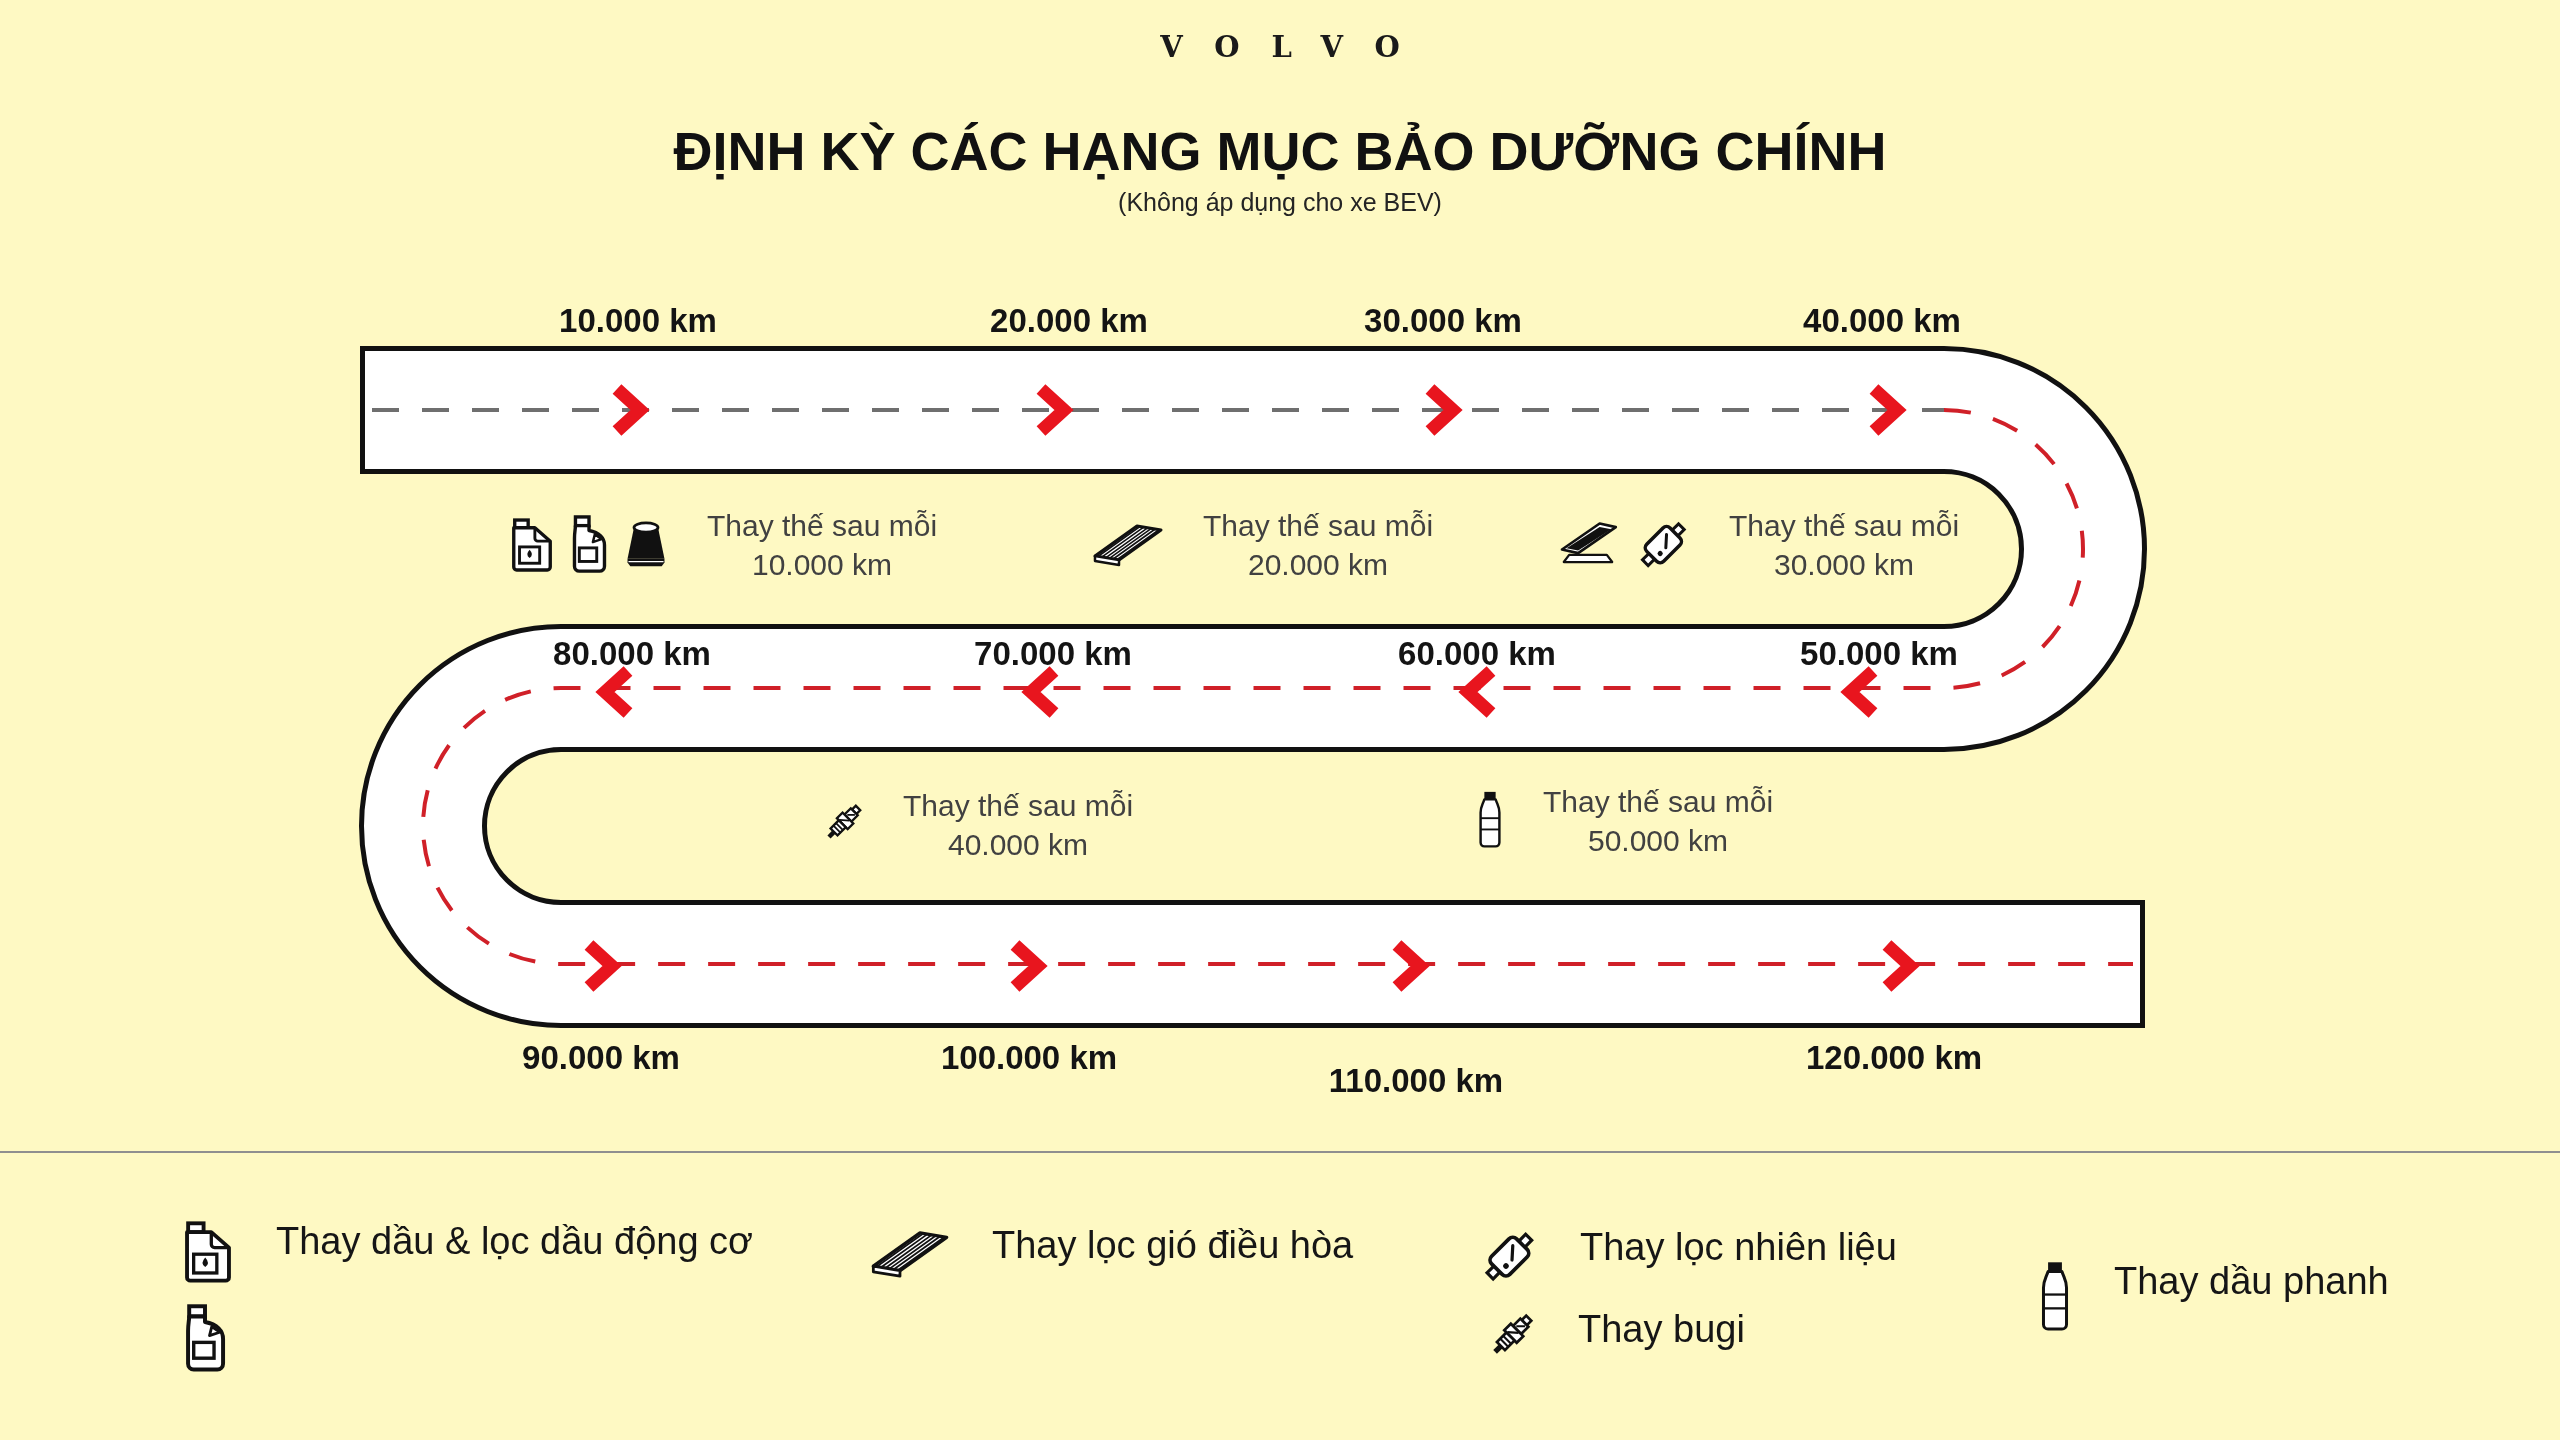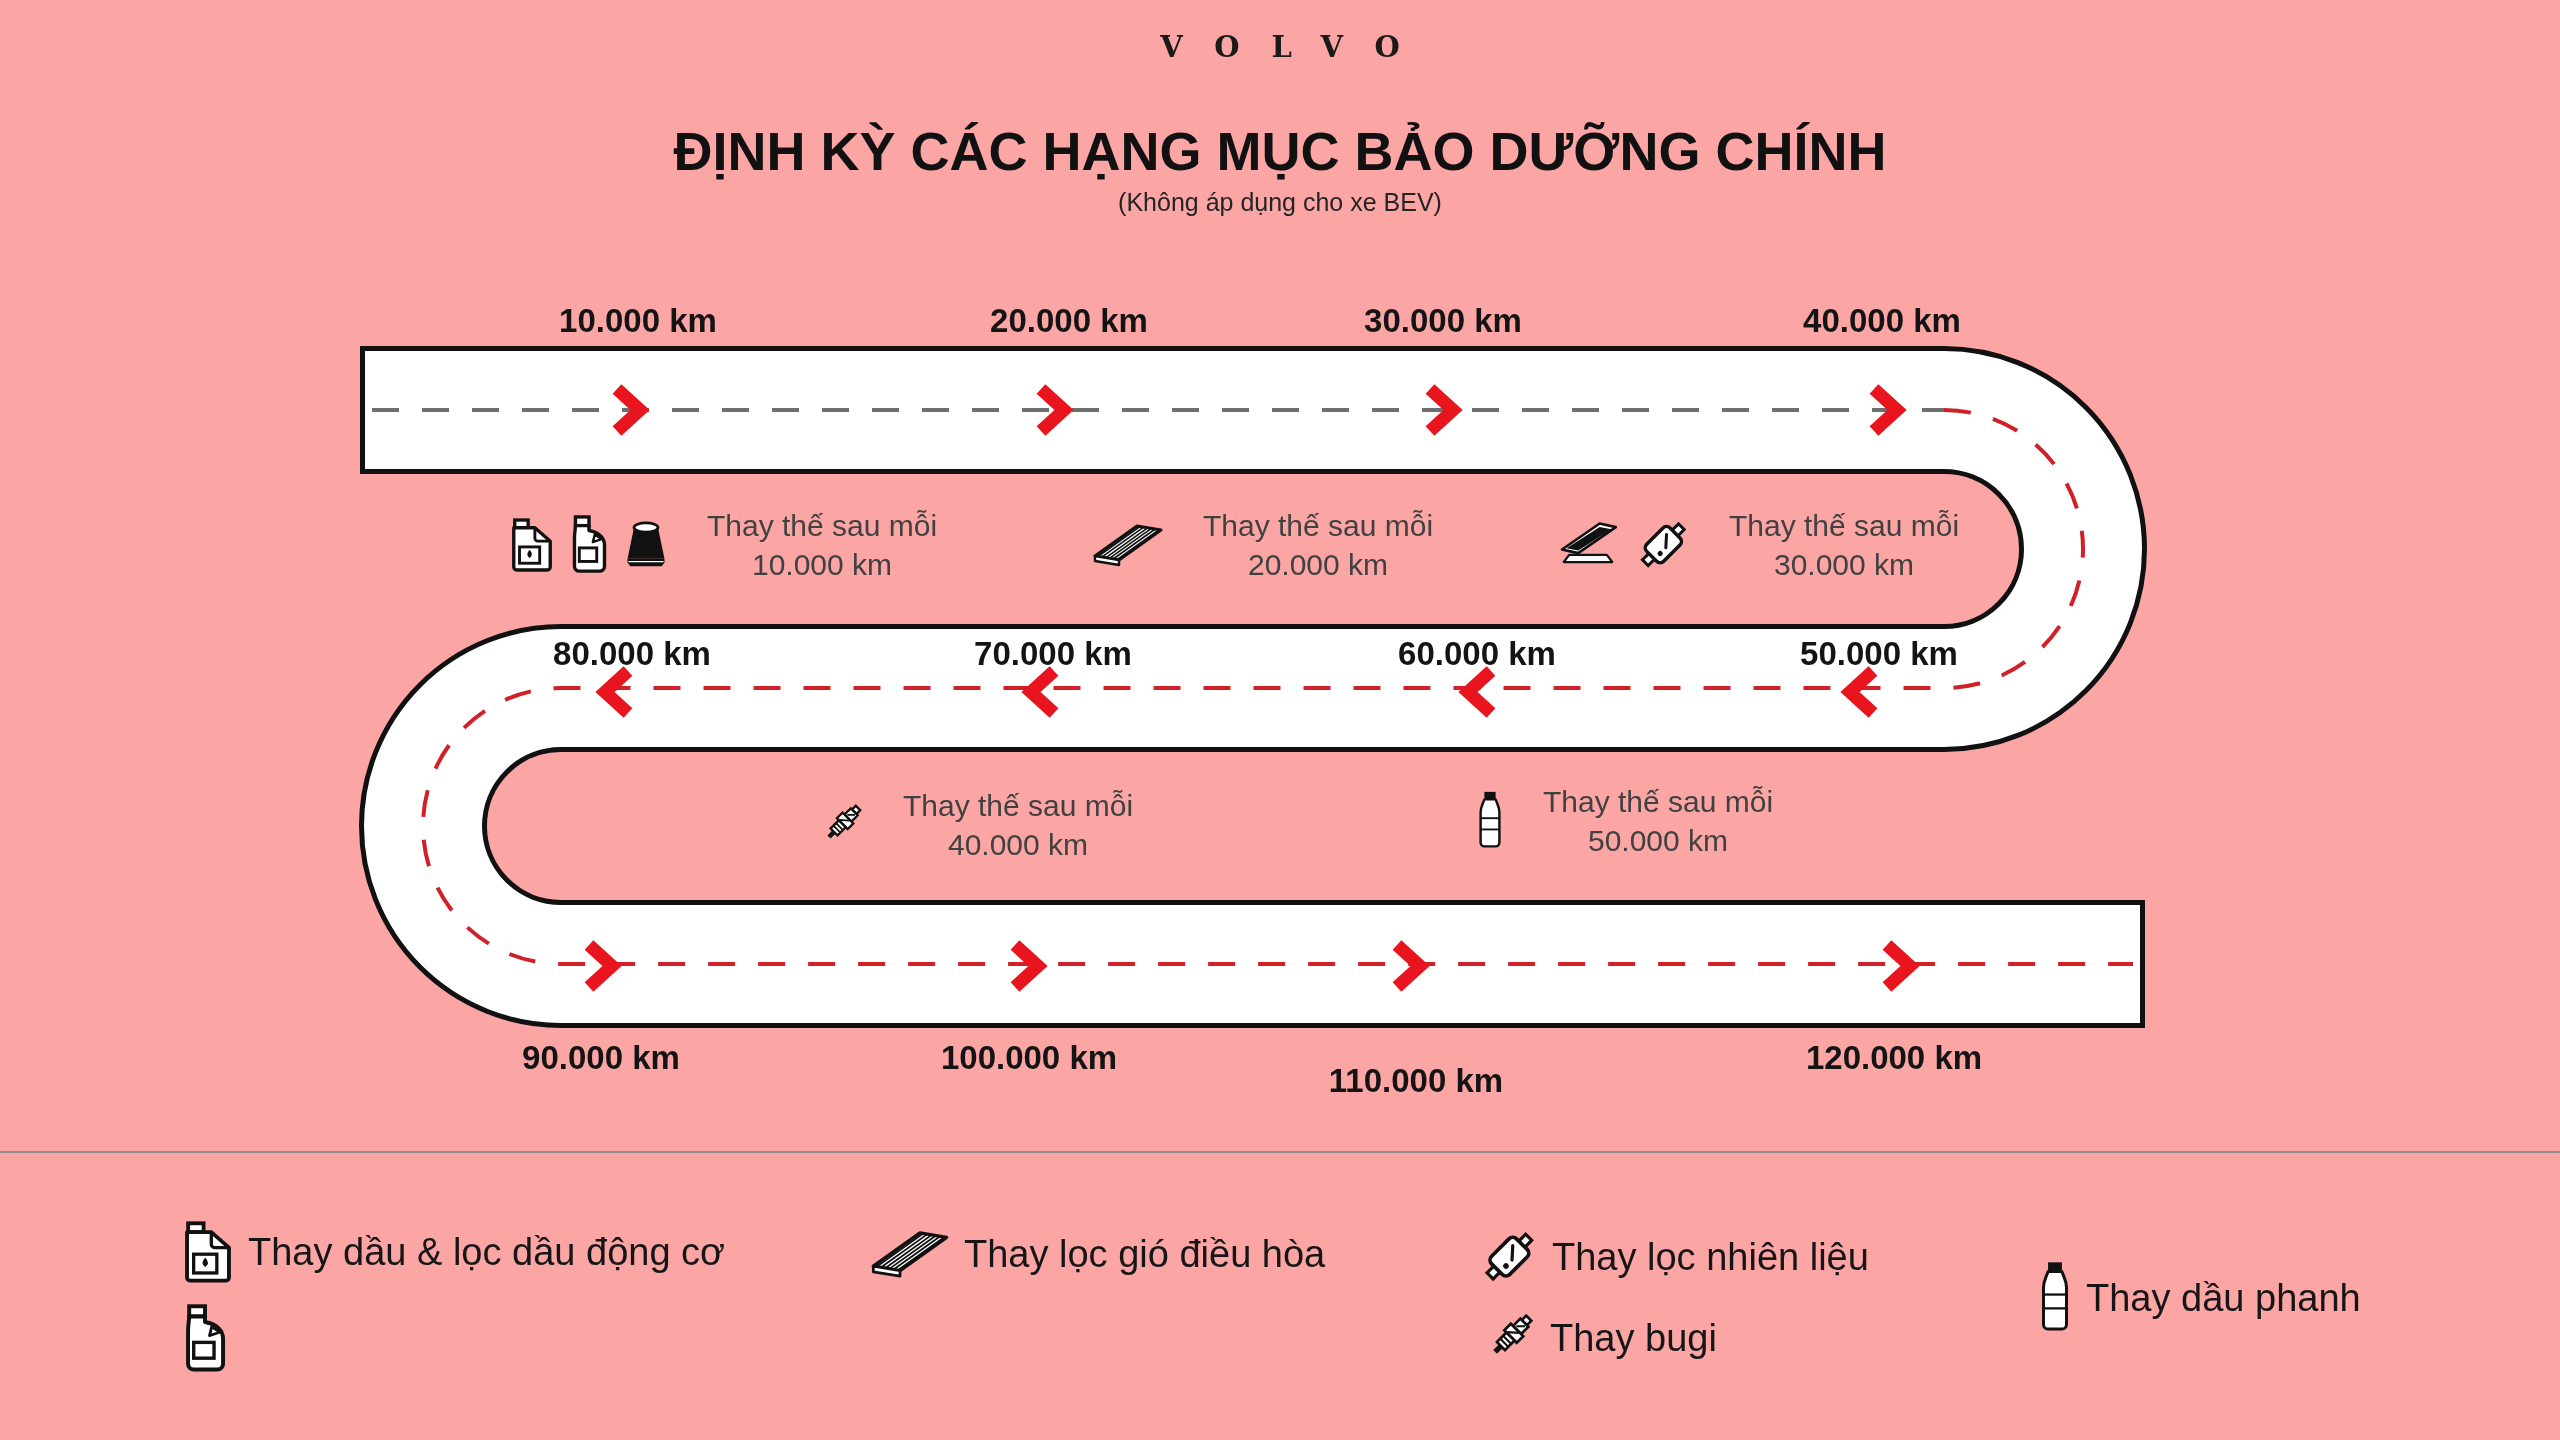--- a/index.html
+++ b/index.html
@@ -2,21 +2,21 @@
 <html><head>
 <meta charset="utf-8">
 <style>
   * { margin: 0; padding: 0; box-sizing: border-box; }
   html, body { background: #ffffff; }
   body { font-family: "Liberation Sans", sans-serif; }
   .stage {
     position: relative;
     width: 2560px;
     height: 1440px;
-    background: #fca5a5;
+    background: #fef9c3;
     overflow: hidden;
   }
   .abs { position: absolute; }
   .cx { transform: translateX(-50%); }
 
   
   .logo {
     top: 30px; left: 1280px;
     font-family: "DejaVu Serif", serif;
     font-weight: 700;
@@ -69,22 +69,21 @@
   
   .divider {
     top: 1151px; left: 0;
     width: 2560px; height: 2px;
     background: #8f8f8f;
   }
 
   
   .legend-item {
     display: flex;
-    align-items: center;
-    gap: 12px;
+    gap: 40px;
   }
   .legend-item .lbl {
     font-size: 38px;
     color: #161616;
     white-space: nowrap;
   }
   .icon { flex: 0 0 auto; }
   .defs-hidden { position: absolute; width: 0; height: 0; overflow: hidden; }
 </style>
 </head>

